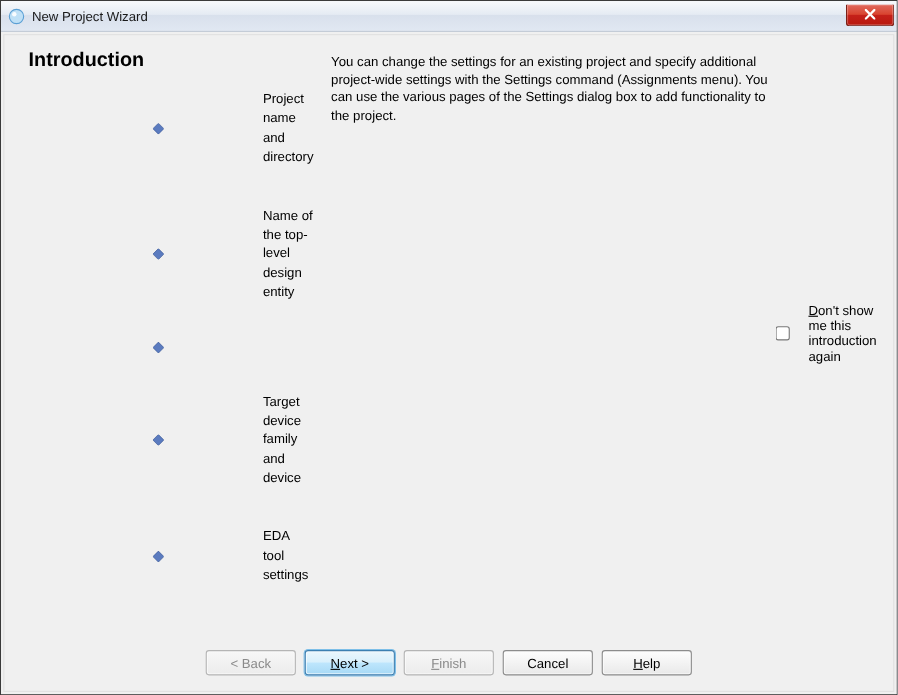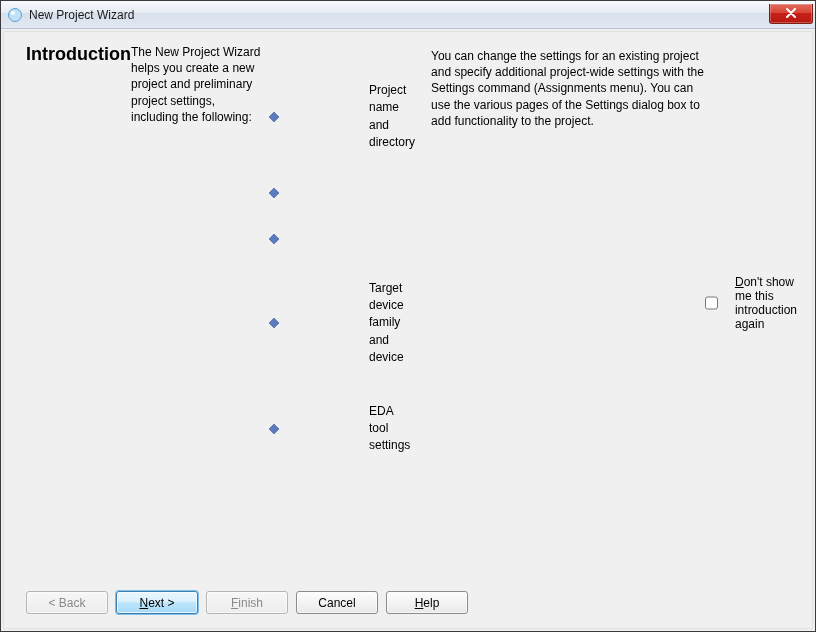--- a/index.html
+++ b/index.html
@@ -103,21 +103,21 @@
   .dontshow-row label { }
   .dontshow-row label .ul { text-decoration: underline; }
   .sep {
     height: 1px;
     border-top: 1px solid #d9d9d9;
     border-bottom: 1px solid #fcfcfc;
     margin: 0 -4px;
   }
   .button-row {
     display: flex;
-    justify-content: flex-start;
+    justify-content: center;
     gap: 8px;
     padding: 12px 22px 14px 22px;
   }
   .btn {
     min-width: 82px; height: 23px;
     padding: 0 10px;
     font-family: "Segoe UI", Tahoma, sans-serif;
     font-size: 12px;
     color: #000;
     background: linear-gradient(to bottom, #fdfdfd, #e9e9e9);
@@ -157,37 +157,37 @@
       </svg>
     </div>
   </div>
 
   <div class="client">
     <div class="inner">
 
       <div class="content">
         <h1 class="page-title">Introduction</h1>
 
-        <p class="intro-text">The New Project Wizard helps you create a new project and preliminary project settings, including the following:</p>
 
         <ul class="bullets">
           <li>
             <span class="bullet-icon">
               <svg viewBox="0 0 10 10">
                   <polygon points="5,0 10,5 5,10 0,5" fill="#5b7bbf" stroke="#2b4a8b" stroke-width=".5"></polygon>
                 </svg>
             </span>
             <span>Project name and directory</span>
           </li>
           <li>
             <span class="bullet-icon">
               <svg viewBox="0 0 10 10">
                   <polygon points="5,0 10,5 5,10 0,5" fill="#5b7bbf" stroke="#2b4a8b" stroke-width=".5"></polygon>
                 </svg>
             </span>
+            <span>Name of the top-level design entity</span>
           </li>
           <li>
             <span class="bullet-icon">
               <svg viewBox="0 0 10 10">
                   <polygon points="5,0 10,5 5,10 0,5" fill="#5b7bbf" stroke="#2b4a8b" stroke-width=".5"></polygon>
                 </svg>
             </span>
           </li>
           <li>
             <span class="bullet-icon">

